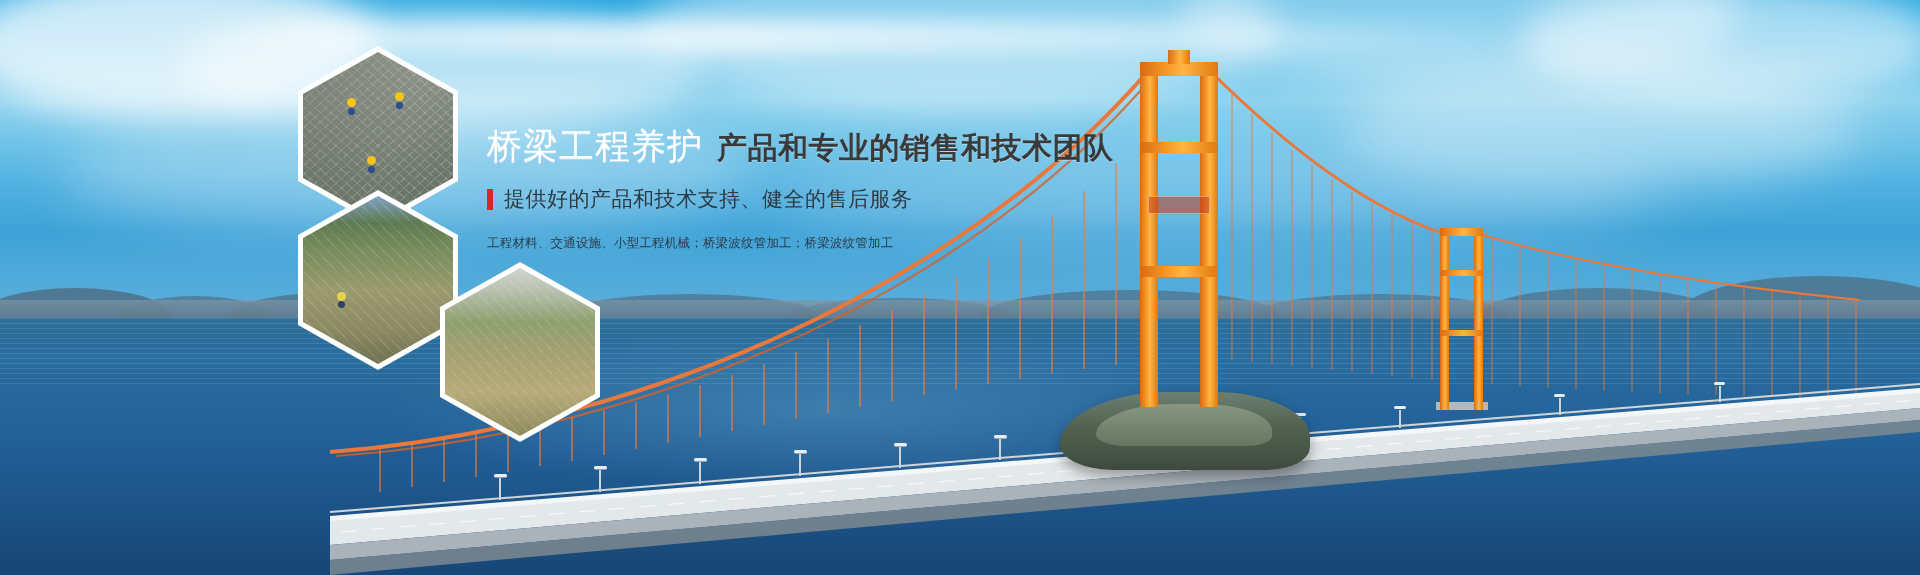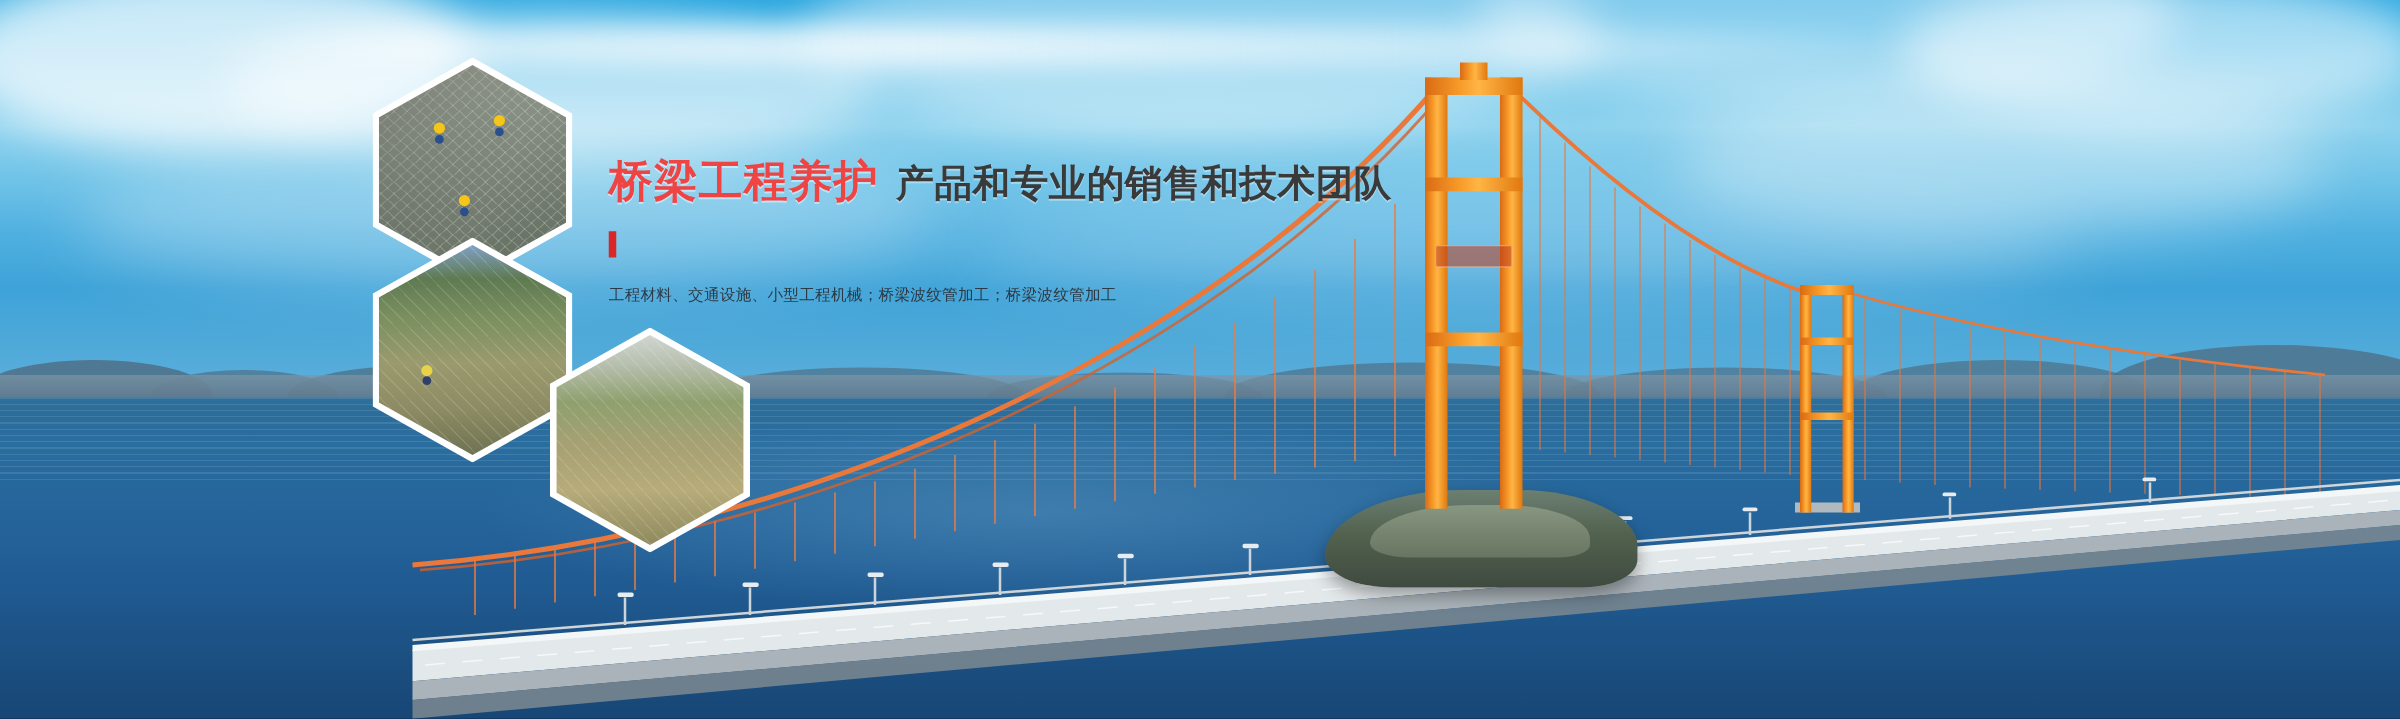--- a/index.html
+++ b/index.html
@@ -129,21 +129,21 @@
   .hex-worker {
     position:absolute; width:9px; height:9px; border-radius:50%;
     background:#f5c518; box-shadow:0 9px 0 -1px #2b4f8e;
   }
 
   
   .textblock { position:absolute; left:487px; top:128px; width:640px; }
 
   .headline { white-space:nowrap; line-height:1; }
   .headline .h-main {
-    font-size:35px; font-weight:bold; color:#ef4444;
+    font-size:35px; font-weight:normal; color:#ffffff;
     letter-spacing:1px;
     text-shadow:0 1px 0 rgba(255,255,255,.45);
   }
   .headline .h-sub {
     font-size:30px; font-weight:bold; color:#3a3a3a;
     letter-spacing:0.5px; margin-left:14px;
     text-shadow:0 1px 0 rgba(255,255,255,.35);
   }
 
   .subline {
@@ -338,20 +338,21 @@
   <div class="hex hex-3"></div>
 
   <div class="textblock">
 
     <div class="headline">
       <span class="h-main">桥梁工程养护</span><span class="h-sub">产品和专业的销售和技术团队</span>
     </div>
 
     <div class="subline">
       <span class="redbar"></span>
+      <span class="subline-text">提供好的产品和技术支持、健全的售后服务</span>
     </div>
 
     <div class="bodytext">
       <div>工程材料、交通设施、小型工程机械；桥梁波纹管加工；桥梁波纹管加工</div>
     </div>
 
   </div>
 
 </div>
 

